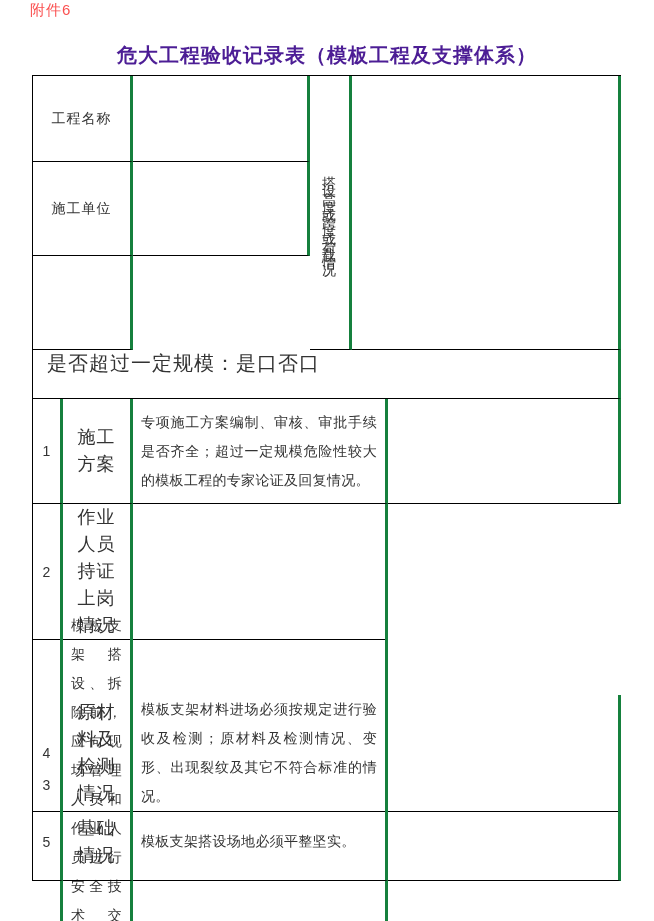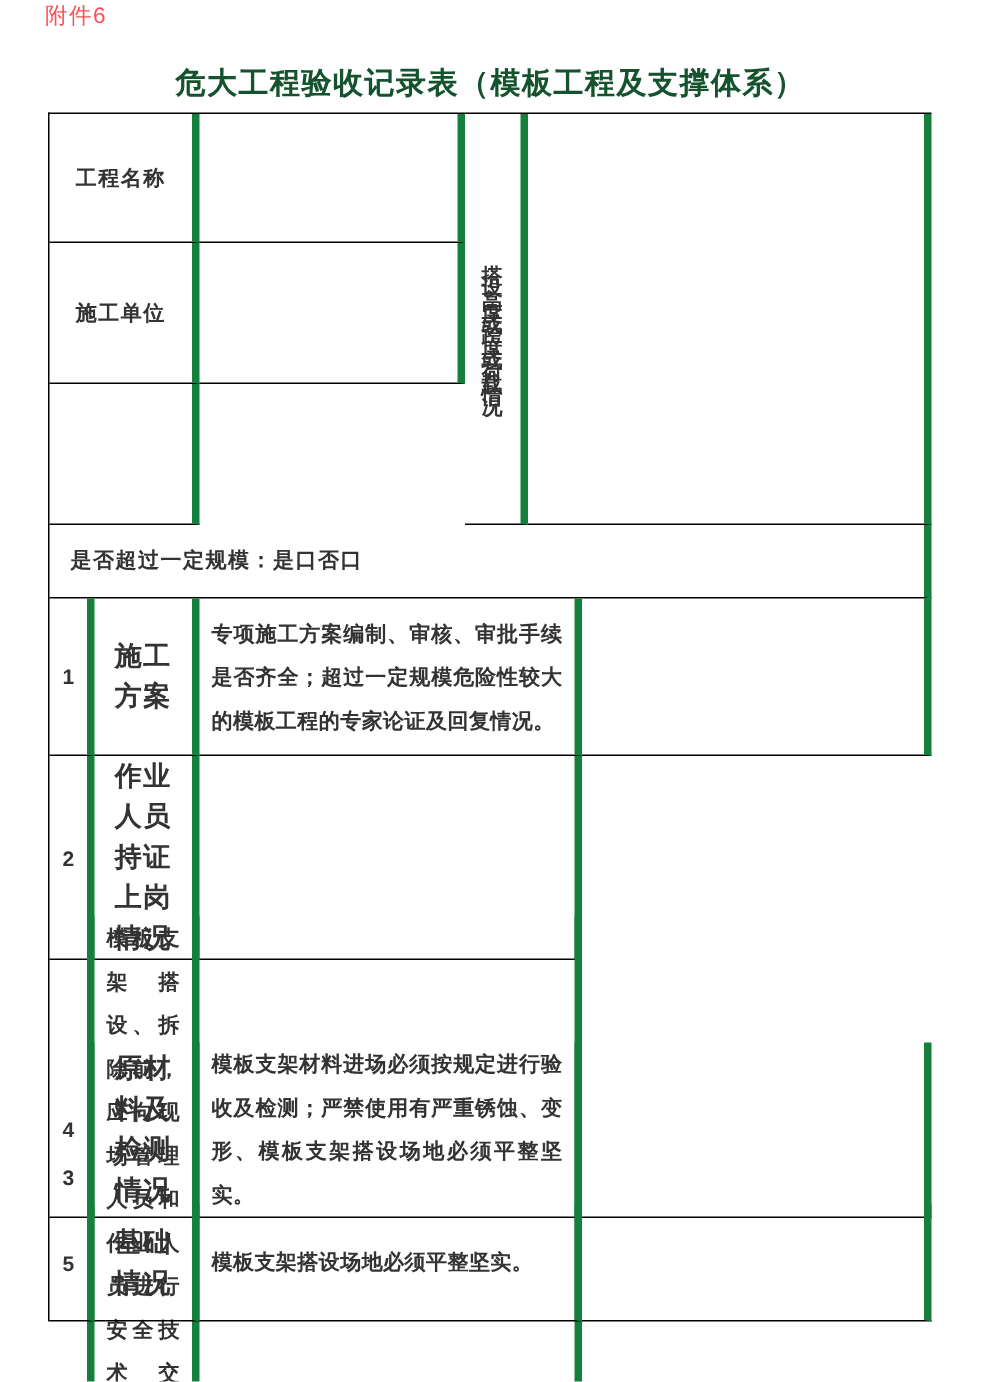--- a/index.html
+++ b/index.html
@@ -8,42 +8,42 @@
     background:#ffffff;
     font-family:"Liberation Sans","DejaVu Sans",sans-serif;
     color:#333333;
   }
   .attachment{
     position:absolute;left:30px;top:1px;
     font-size:15px;font-weight:normal;color:#fa5050;letter-spacing:1px;
   }
   .title{
     position:absolute;left:0;top:42px;width:654px;text-align:center;
-    font-size:20px;font-weight:bold;color:#14532d;letter-spacing:1px;
+    font-size:20px;font-weight:bold;color:#4c1d95;letter-spacing:1px;
   }
   .doc-table{
     position:absolute;left:32px;top:75px;width:589px;
     border-top:1px solid #000;border-left:1px solid #000;
     box-sizing:border-box;
   }
   .doc-table *{box-sizing:border-box;}
-  .cell{border-right:5px solid #15803d;border-bottom:1px solid #000;font-weight:bold;}
+  .cell{border-right:3px solid #15803d;border-bottom:1px solid #000;}
   
   .sec-info{display:grid;grid-template-columns:100px 177px 42px 1fr;grid-template-rows:86px 94px 94px;}
   .cell-label{display:flex;align-items:center;justify-content:center;font-size:14px;letter-spacing:1px;}
   .cell-value{}
   .cell-vertical{grid-column:3;grid-row:1/4;display:flex;align-items:center;justify-content:center;}
   .cell-vertical span{
     writing-mode:vertical-lr;text-orientation:upright;
     font-size:14px;letter-spacing:8px;line-height:1;
   }
   .cell-big{grid-column:4;grid-row:1/4;}
   
-  .sec-scale{height:49px;display:flex;align-items:center;padding-left:14px;
-    font-size:14px;letter-spacing:1px;}
+  .sec-scale{height:49px;display:flex;padding-left:14px;
+    font-size:20px;letter-spacing:1px;}
   
   .sec-row{display:grid;grid-template-columns:30px 70px 255px 1fr;}
   .sec-header{height:48px;}
   .hc{display:flex;align-items:center;justify-content:center;text-align:center;
       font-size:14px;line-height:23px;letter-spacing:1px;padding:0 9px;}
   .row-1{height:105px;}
   .row-2{height:107px;}
   .row-3{height:84px;}
   .row-4{height:108px;}
   .row-5{height:78px;}
@@ -99,21 +99,21 @@
     <div class="cell c-content">
         <span>模板支架搭设、拆除前，应向现场管理人员和作业人员进行安全技术交底。</span>
       </div>
     <div class="cell c-concl"></div>
   </div>
 
   <div class="sec-row row-4">
     <div class="cell c-no">4</div>
     <div class="cell c-item">原材料及检测情况</div>
     <div class="cell c-content">
-        <span>模板支架材料进场必须按规定进行验收及检测；严禁使用有严重锈蚀、变形、模板支架搭设场地必须平整坚实。</span>
+        <span>模板支架材料进场必须按规定进行验收及检测；原材料及检测情况、变形、出现裂纹及其它不符合标准的情况。</span>
       </div>
     <div class="cell c-concl"></div>
   </div>
 
   <div class="sec-row row-5">
     <div class="cell c-no">5</div>
     <div class="cell c-item">基础情况</div>
     <div class="cell c-content">
         <span>模板支架搭设场地必须平整坚实。</span>
       </div>

